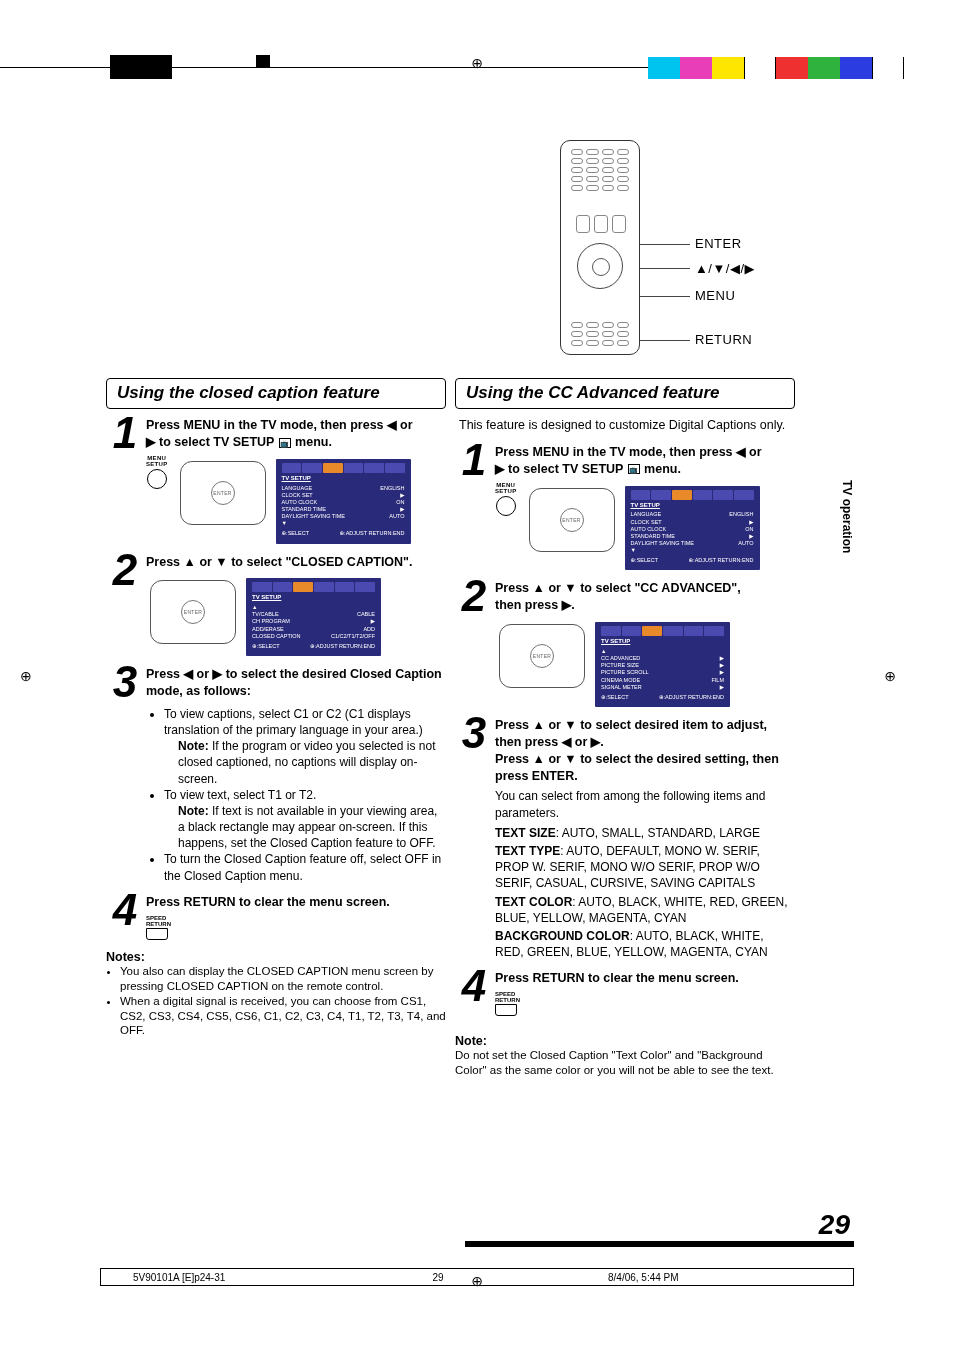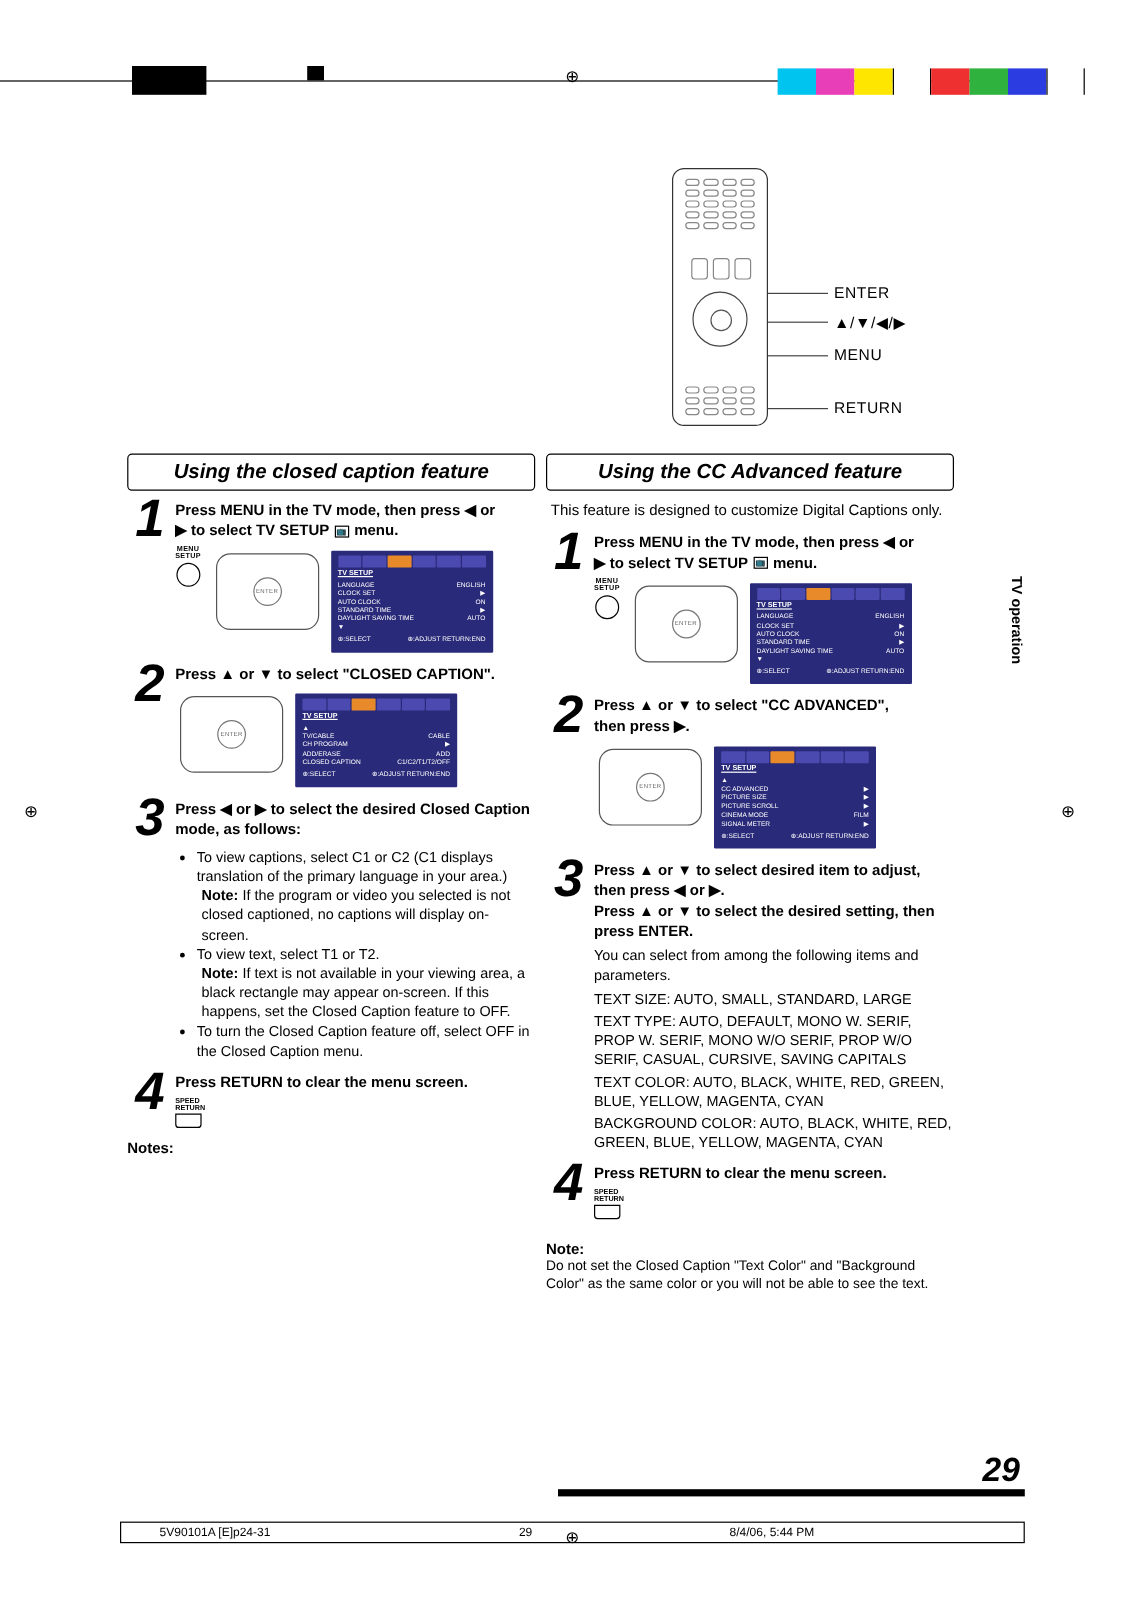--- a/index.html
+++ b/index.html
@@ -44,21 +44,21 @@
   .lead-label { position: absolute; font-size: 13px; letter-spacing: 0.5px; white-space: nowrap; }
 
   
   .sidetab { position: absolute; right: 100px; top: 480px; writing-mode: vertical-rl; font-weight: bold; font-size: 12px; }
 
   
   .col { position: absolute; width: 340px; }
   .col-left { left: 106px; top: 378px; }
   .col-right { left: 455px; top: 378px; }
 
-  .section-title { border: 1px solid #000; border-radius: 4px; padding: 4px 10px 5px 10px; font-weight: bold; font-style: italic; font-size: 17px; margin-bottom: 8px; text-align: center; }
+  .section-title { border: 1px solid #000; border-radius: 4px; padding: 4px 10px 5px 10px; font-weight: bold; font-style: italic; font-size: 17px; margin-bottom: 8px; }
   .intro { font-size: 12.5px; margin: 6px 4px 10px 4px; line-height: 1.35; }
 
   .step { position: relative; padding-left: 40px; margin: 8px 0 10px 0; }
   .step .num { position: absolute; left: 0; top: -6px; font-size: 44px; font-weight: 900; font-style: italic; color: #000; line-height: 1; width: 38px; text-align: center; }
   .step .txt  { font-size: 12.5px; font-weight: bold; line-height: 1.35; }
   .step .body { font-size: 12px; line-height: 1.35; font-weight: normal; }
 
   .mini-remote { display: inline-block; vertical-align: top; margin: 6px 10px 6px 4px; width: 86px; height: 64px; border: 1px solid #555; border-radius: 12px; position: relative; }
   .mini-remote::after { content: "ENTER"; position: absolute; left: 50%; top: 50%; transform: translate(-50%,-50%); font-size: 5px; letter-spacing: 0.3px; color: #666; border: 1px solid #777; border-radius: 50%; width: 22px; height: 22px; display: flex; align-items: center; justify-content: center; }
   .menu-btn { display: inline-block; margin-right: 8px; text-align: center; }
@@ -68,31 +68,31 @@
   .osd { display: inline-block; background: #2a2a7a; color: #fff; padding: 4px 6px 6px 6px; font-size: 6px; line-height: 1.3; border-radius: 1px; vertical-align: top; margin-top: 4px; width: 135px; }
   .osd .tabs { display: flex; gap: 1px; margin-bottom: 2px; }
   .osd .tabs i { flex: 1; height: 10px; background: #4a4ab0; border-radius: 1px; display: block; }
   .osd .tabs i.active { background: #e88a2a; }
   .osd .hdr { font-size: 6px; font-weight: bold; text-decoration: underline; margin: 2px 0; }
   .osd .row { display: flex; justify-content: space-between; gap: 2px; font-size: 5.5px; white-space: nowrap; }
   .osd .foot { display: flex; justify-content: space-between; font-size: 5.5px; margin-top: 3px; }
 
   .bullets { margin: 6px 0 0 4px; }
   .bullets li { list-style: disc; margin-left: 14px; font-size: 12px; line-height: 1.35; }
-  .bullets .sub { margin-left: 4px; display: block; }
+  .bullets .sub { margin-left: 14px; display: block; }
 
   .returnbtn { display: inline-block; margin-top: 4px; vertical-align: top; }
   .returnbtn .lbl { font-size: 6px; font-weight: bold; line-height: 1; }
   .returnbtn .box { width: 22px; height: 12px; border: 1.5px solid #000; border-radius: 0 0 3px 3px; margin-top: 1px; }
 
   .notes-h { font-weight: bold; font-size: 12.5px; }
   .notes li { list-style: disc; margin-left: 14px; font-size: 11.5px; line-height: 1.3; }
 
   .params p { font-size: 12px; line-height: 1.35; margin: 2px 0; }
-  .params b { font-weight: normal; }
+  .params b { font-weight: bold; }
 
   
   .pagenum { position: absolute; right: 104px; bottom: 110px; font-size: 28px; font-weight: 900; font-style: italic; }
   .blackline { position: absolute; left: 465px; right: 100px; bottom: 104px; height: 6px; background: #000; }
 
   
   .footstrip { position: absolute; left: 100px; right: 100px; bottom: 65px; border: 1px solid #000; height: 18px; display: flex; align-items: center; font-size: 10px; }
   .footstrip .a { flex: 1; padding-left: 8px; margin-left: 24px; }
   .footstrip .b { width: 120px; text-align: center; }
   .footstrip .c { flex: 1; text-align: left; padding-left: 110px; }
@@ -301,20 +301,24 @@
     <div class="num">4</div>
     <div class="txt">Press RETURN to clear the menu screen.</div>
     <div class="returnbtn">
       <div class="lbl" style="white-space:pre;">SPEED
 RETURN</div>
       <div class="box"></div>
     </div>
   </div>
 
   <div class="notes-h">Notes:</div>
+  <ul class="notes">
+    <li>You also can display the CLOSED CAPTION menu screen by pressing CLOSED CAPTION on the remote control.</li>
+    <li>When a digital signal is received, you can choose from CS1, CS2, CS3, CS4, CS5, CS6, C1, C2, C3, C4, T1, T2, T3, T4, and OFF.</li>
+  </ul>
 </div>
 
 <div class="col col-right">
   <div class="section-title">Using the CC Advanced feature</div>
   <div class="intro">This feature is designed to customize Digital Captions only.</div>
 
   <div class="step">
     <div class="num">1</div>
     <div class="txt">
       <span>Press MENU in the TV mode, then press ◀ or</span><br>

